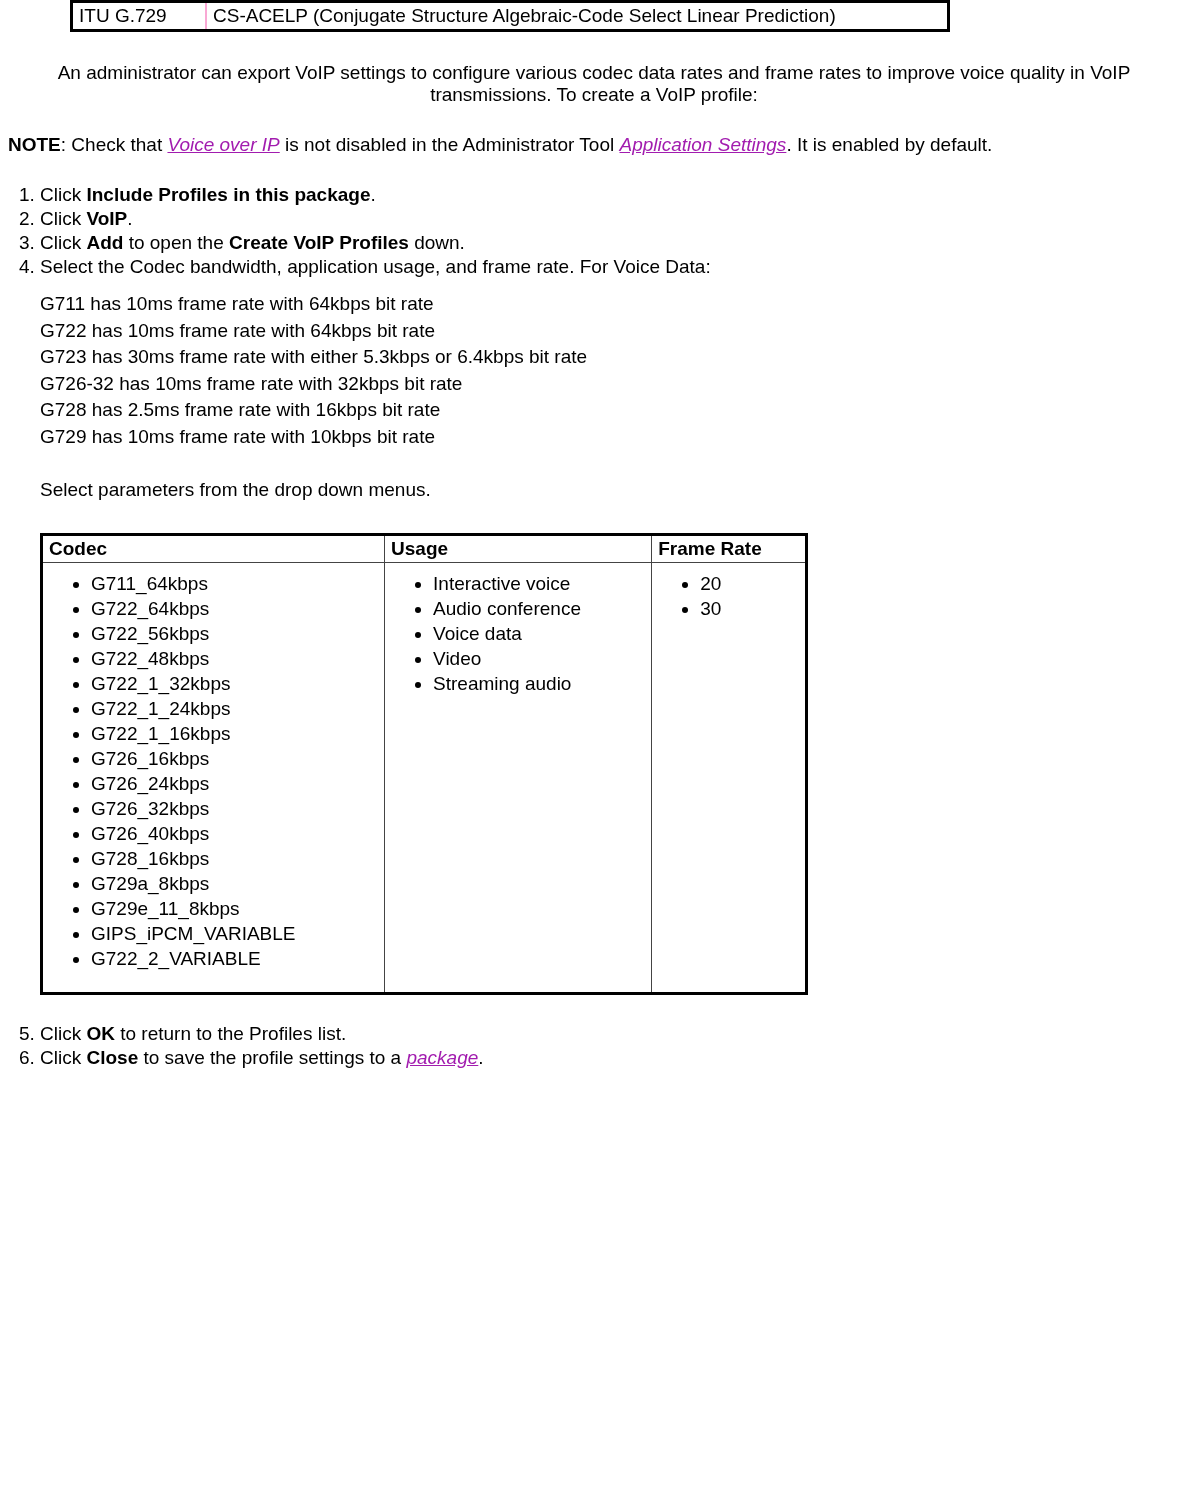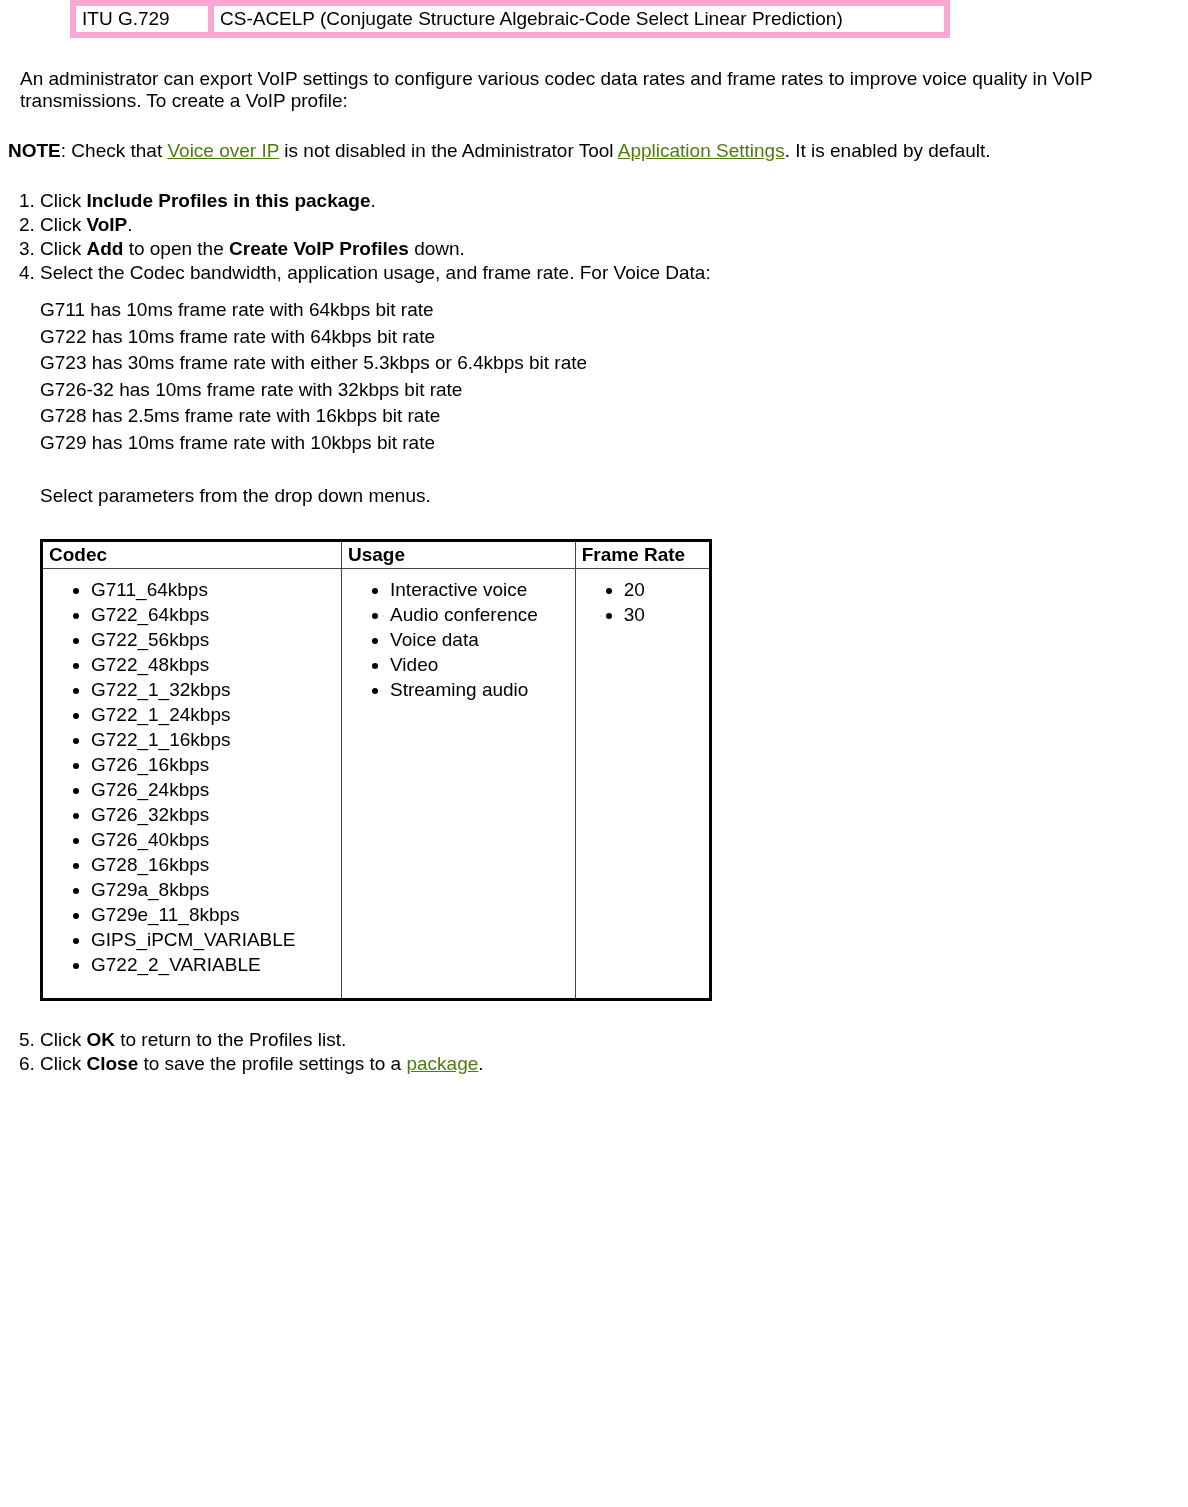--- a/index.html
+++ b/index.html
@@ -16,38 +16,40 @@
     }
     .top-table {
       border-collapse: collapse;
       margin-left: 70px;
       margin-right: 30px;
       margin-top: 0;
       border: 3px solid #000;
       width: 880px;
     }
     .top-table td {
-      border: 6px solid #f9a8d4;
+      border: 2px solid #f9a8d4;
       padding: 2px 6px;
       vertical-align: top;
     }
     .top-table td:first-child {
       width: 120px;
     }
     .intro {
       margin: 30px 0 0 0;
-      padding: 0 20px;
+      padding: 0 12px;
+      text-align: center;
     }
     .note {
       margin: 28px 0 0 0;
       padding: 0 8px;
     }
     .note a, a.link {
-      color: #4d7c0f;
+      color: #a21caf;
       text-decoration: underline;
+      font-style: italic;
     }
     ol.steps {
       margin: 28px 0 0 0;
     }
     ol.steps > li {
       margin-bottom: 2px;
       padding-left: 0;
     }
     .voice-data {
       margin-top: 13px;
@@ -56,21 +58,21 @@
       line-height: 1.4;
     }
     .select-params {
       margin-top: 28px;
       margin-bottom: 32px;
     }
     .param-table {
       border-collapse: collapse;
       border: 3px solid #000;
       margin-top: 10px;
-      width: 672px;
+      width: 768px;
     }
     .param-table th {
       border: 1px solid #444;
       text-align: left;
       padding: 2px 6px;
       font-weight: bold;
       background: #fff;
     }
     .param-table td {
       border: 1px solid #444;

